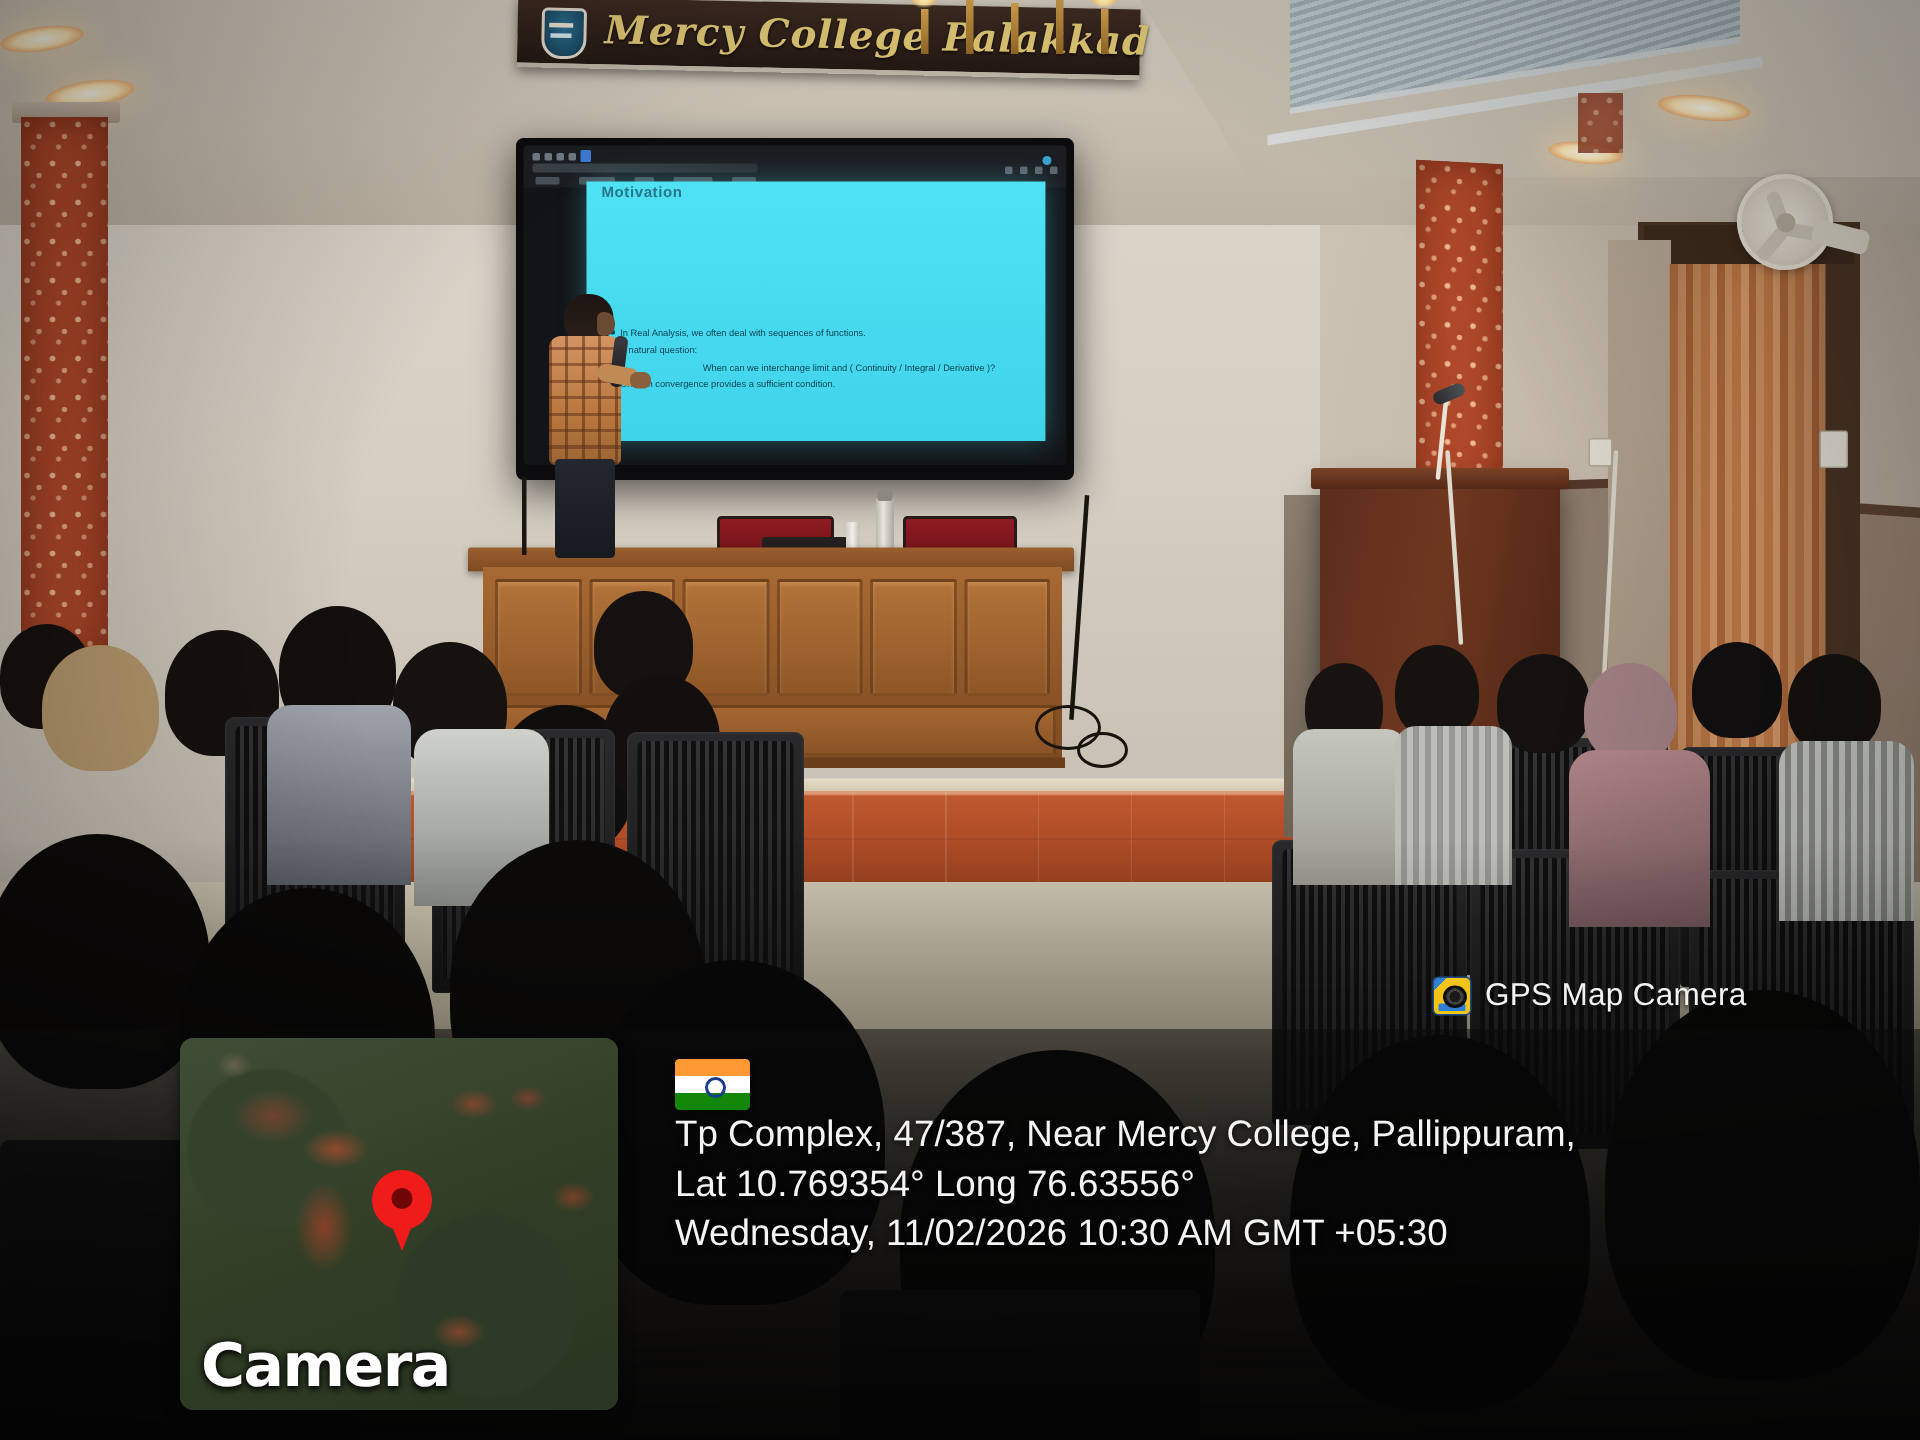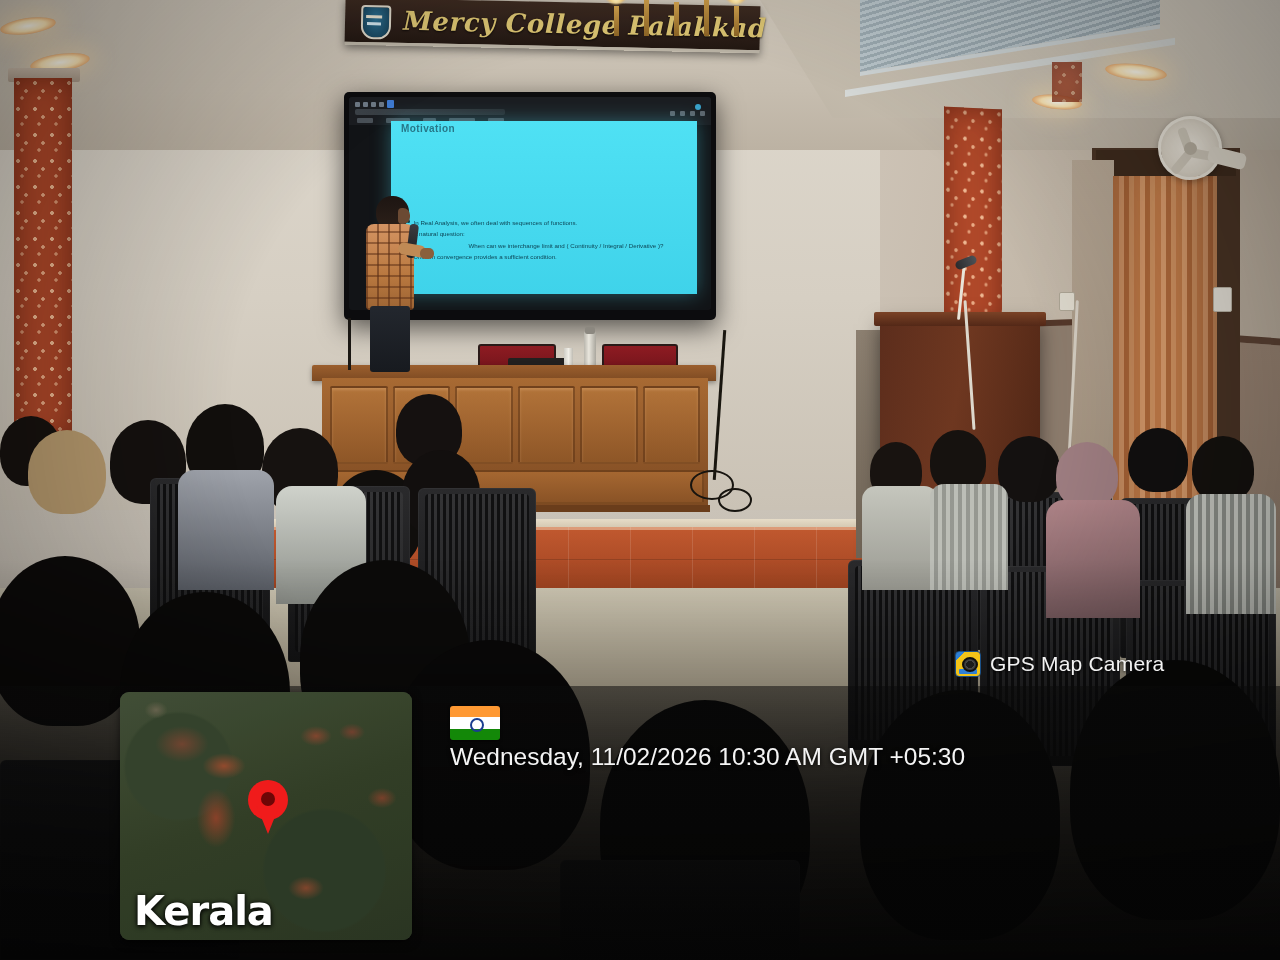--- a/index.html
+++ b/index.html
@@ -521,23 +521,25 @@
 
   <div class="gps-panel"></div>
 
   <div class="gps-map">
     <div class="map-img"></div>
     <div class="map-pin">
       <div class="map-pin-head"></div>
       <div class="map-pin-tail"></div>
       <div class="map-pin-hole"></div>
     </div>
-    <div class="map-google">Kerala</div>
+    <div class="map-google">Camera</div>
   </div>
 
   <div class="gps-text">
     <div class="gps-title">
       <span class="flag"></span>
     </div>
+    <div class="gps-line">Tp Complex, 47/387, Near Mercy College, Pallippuram,</div>
+    <div class="gps-line">Lat 10.769354° Long 76.63556°</div>
     <div class="gps-line">Wednesday, 11/02/2026 10:30 AM GMT +05:30</div>
   </div>
 
 </div>
 
 </body></html>

